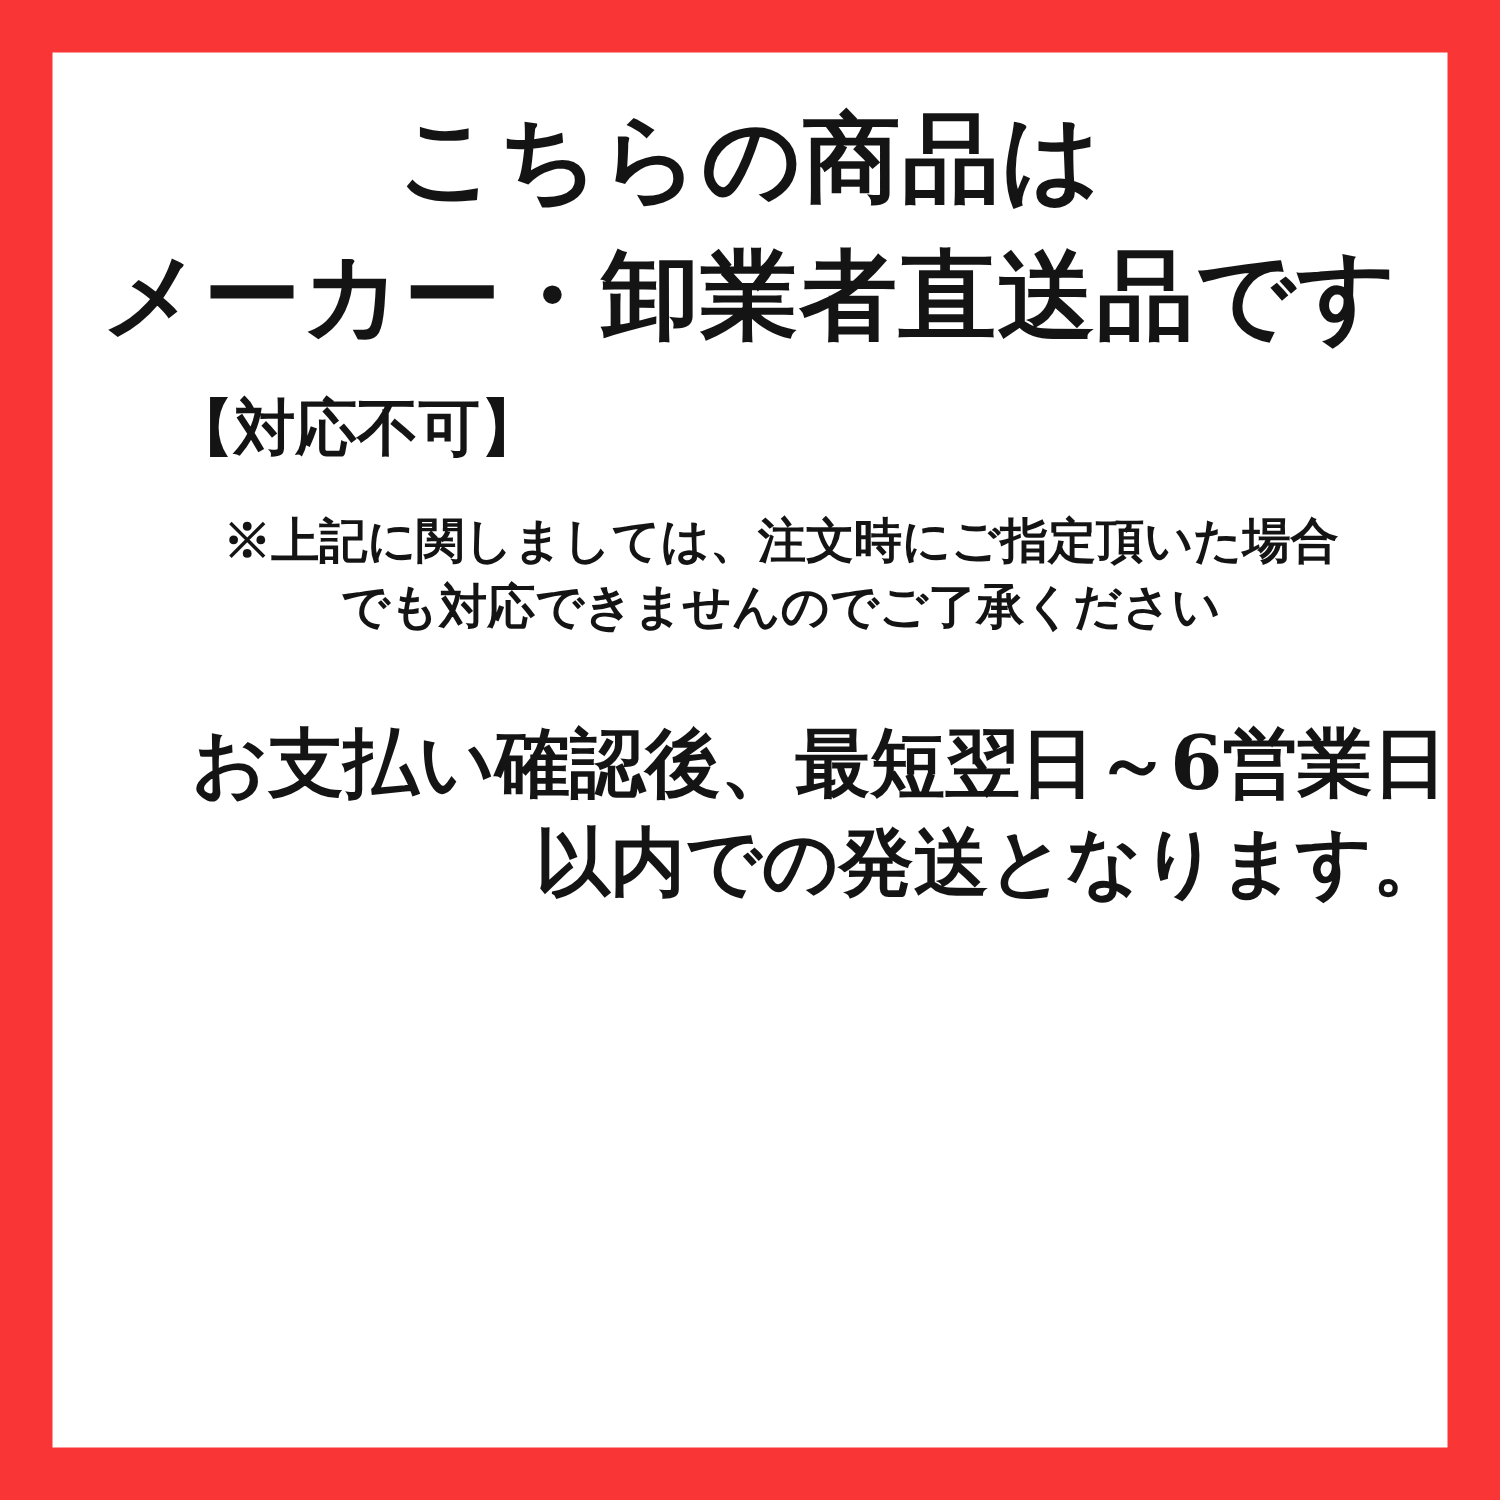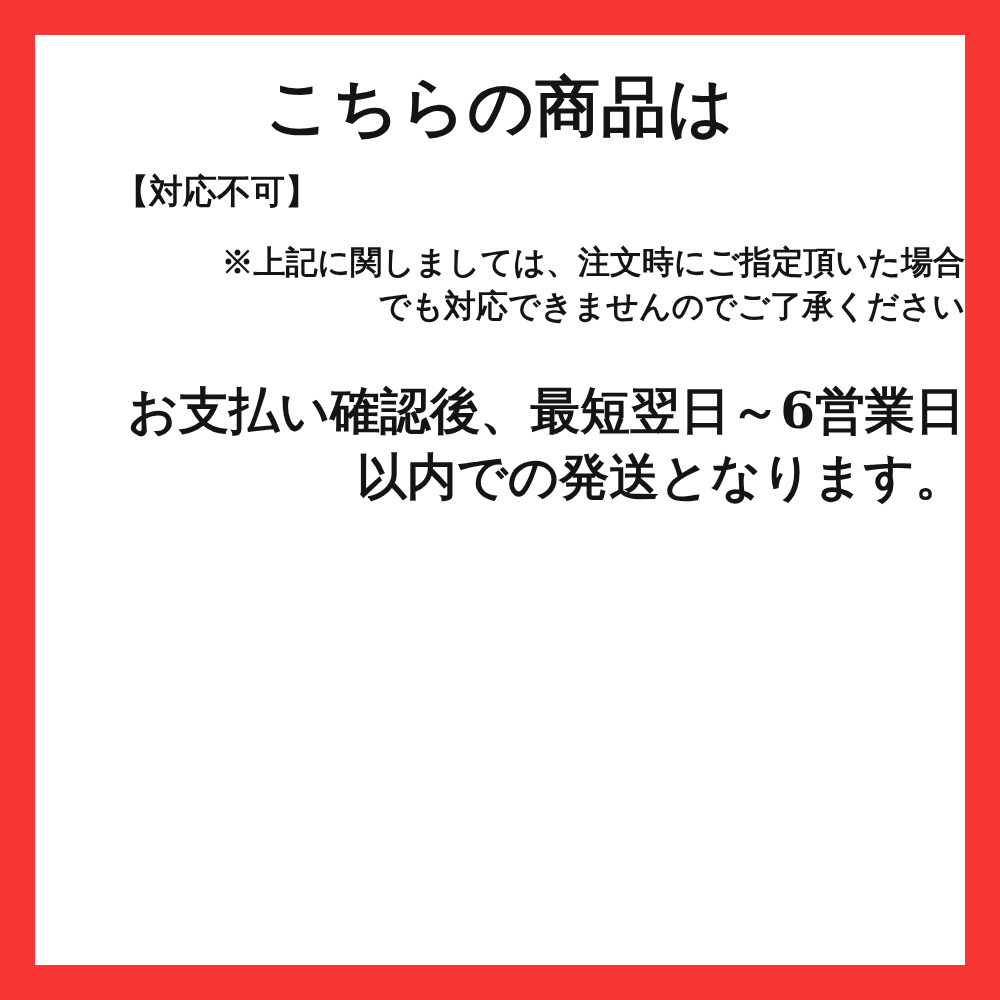--- a/index.html
+++ b/index.html
@@ -28,21 +28,21 @@
     font-size: 65px;
     line-height: 1.4;
     letter-spacing: 1px;
     white-space: nowrap;
   }
   .restrictions {
     margin-top: 22px;
     margin-left: 80px;
   }
   .restrictions .heading {
-    font-size: 34px;
+    font-size: 41px;
     line-height: 1;
   }
   .restrictions ul {
     list-style: none;
     margin: 0;
     padding: 0 0 0 12px;
   }
   .restrictions li {
     margin-top: 27px;
     font-size: 41px;
@@ -50,41 +50,42 @@
     white-space: nowrap;
   }
   .restrictions .bullet {
     display: inline-block;
     width: 30px;
     font-size: 34px;
     vertical-align: 2px;
   }
   .note {
     margin-top: 32px;
-    text-align: right;
+    text-align: center;
     font-size: 32px;
     line-height: 1.38;
     white-space: nowrap;
     margin-left: 41px;
   }
   .shipping {
     margin-top: 50px;
     text-align: right;
     font-size: 50px;
     line-height: 1.32;
     white-space: nowrap;
   }
 </style>
 </head>
 <body>
 
 <div class="frame">
 
   <div class="title">
     <div>こちらの商品は</div>
+    <div>メーカー・卸業者直送品です</div>
   </div>
 
   <div class="restrictions">
     <div class="heading">【対応不可】</div>
   </div>
 
   <div class="note">
     <div>※上記に関しましては、注文時にご指定頂いた場合</div>
     <div>でも対応できませんのでご了承ください</div>
   </div>

